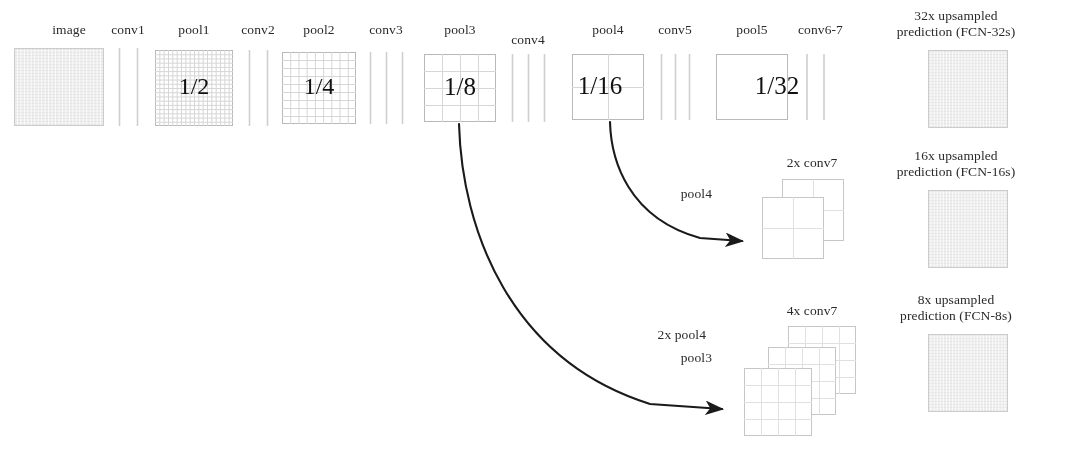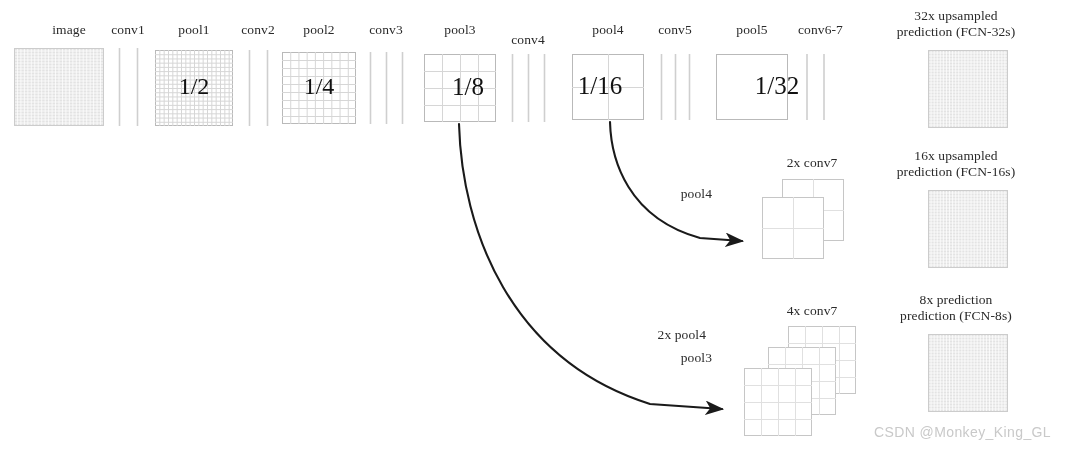--- a/index.html
+++ b/index.html
@@ -445,42 +445,41 @@
       <div class="lbl lbl-top" style="left: 504px; top: 32px; width: 48px;">conv4</div>
       <div class="lbl lbl-top" style="left: 572px; top: 22px; width: 72px;">pool4</div>
       <div class="lbl lbl-top" style="left: 654px; top: 22px; width: 42px;">conv5</div>
       <div class="lbl lbl-top" style="left: 716px; top: 22px; width: 72px;">pool5</div>
       <div class="lbl lbl-top" style="left: 798px; top: 22px; width: 34px;">conv6-7</div>
     </div>
 
   <div id="fraction-labels">
       <div class="frac" style="left: 155px; width: 78px; top: 73px; font-size: 24px;">1/2</div>
       <div class="frac" style="left: 282px; width: 74px; top: 73px; font-size: 24px;">1/4</div>
-      <div class="frac" style="left: 424px; width: 72px; top: 73px; font-size: 25px; margin-left: 8px;">1/8</div>
+      <div class="frac" style="left: 424px; width: 72px; top: 73px; font-size: 25px;">1/8</div>
       <div class="frac" style="left: 572px; width: 56px; top: 72px; font-size: 25px;">1/16</div>
       <div class="frac" style="left: 741px; width: 72px; top: 72px; font-size: 25px;">1/32</div>
     </div>
 
   <div id="prediction-labels">
       <div class="lbl lbl-pred" style="left: 956px; top: 8px; width: 150px; transform: translateX(-75px); text-align: center;">
         <div>32x upsampled</div>
         <div>prediction (FCN-32s)</div>
       </div>
       <div class="lbl lbl-pred" style="left: 956px; top: 148px; width: 150px; transform: translateX(-75px);">
         <div>16x upsampled</div>
         <div>prediction (FCN-16s)</div>
       </div>
       <div class="lbl lbl-pred" style="left: 956px; top: 292px; width: 150px; transform: translateX(-75px);">
-        <div>8x prediction</div>
+        <div>8x upsampled</div>
         <div>prediction (FCN-8s)</div>
       </div>
     </div>
 
   <div id="fusion-labels">
       <div class="lbl lbl-side" style="left: 812px; top: 155px; transform: translateX(-50%);">2x conv7</div>
       <div class="lbl lbl-side" style="left: 712px; top: 186px; transform: translateX(-100%);">pool4</div>
       <div class="lbl lbl-side" style="left: 812px; top: 303px; transform: translateX(-50%);">4x conv7</div>
       <div class="lbl lbl-side" style="left: 706px; top: 327px; transform: translateX(-100%);">2x pool4</div>
       <div class="lbl lbl-side" style="left: 712px; top: 350px; transform: translateX(-100%);">pool3</div>
     </div>
 
-  <div class="watermark" style="left:874px;top:424px;">CSDN @Monkey_King_GL</div>
 </div>
 
 </body></html>

